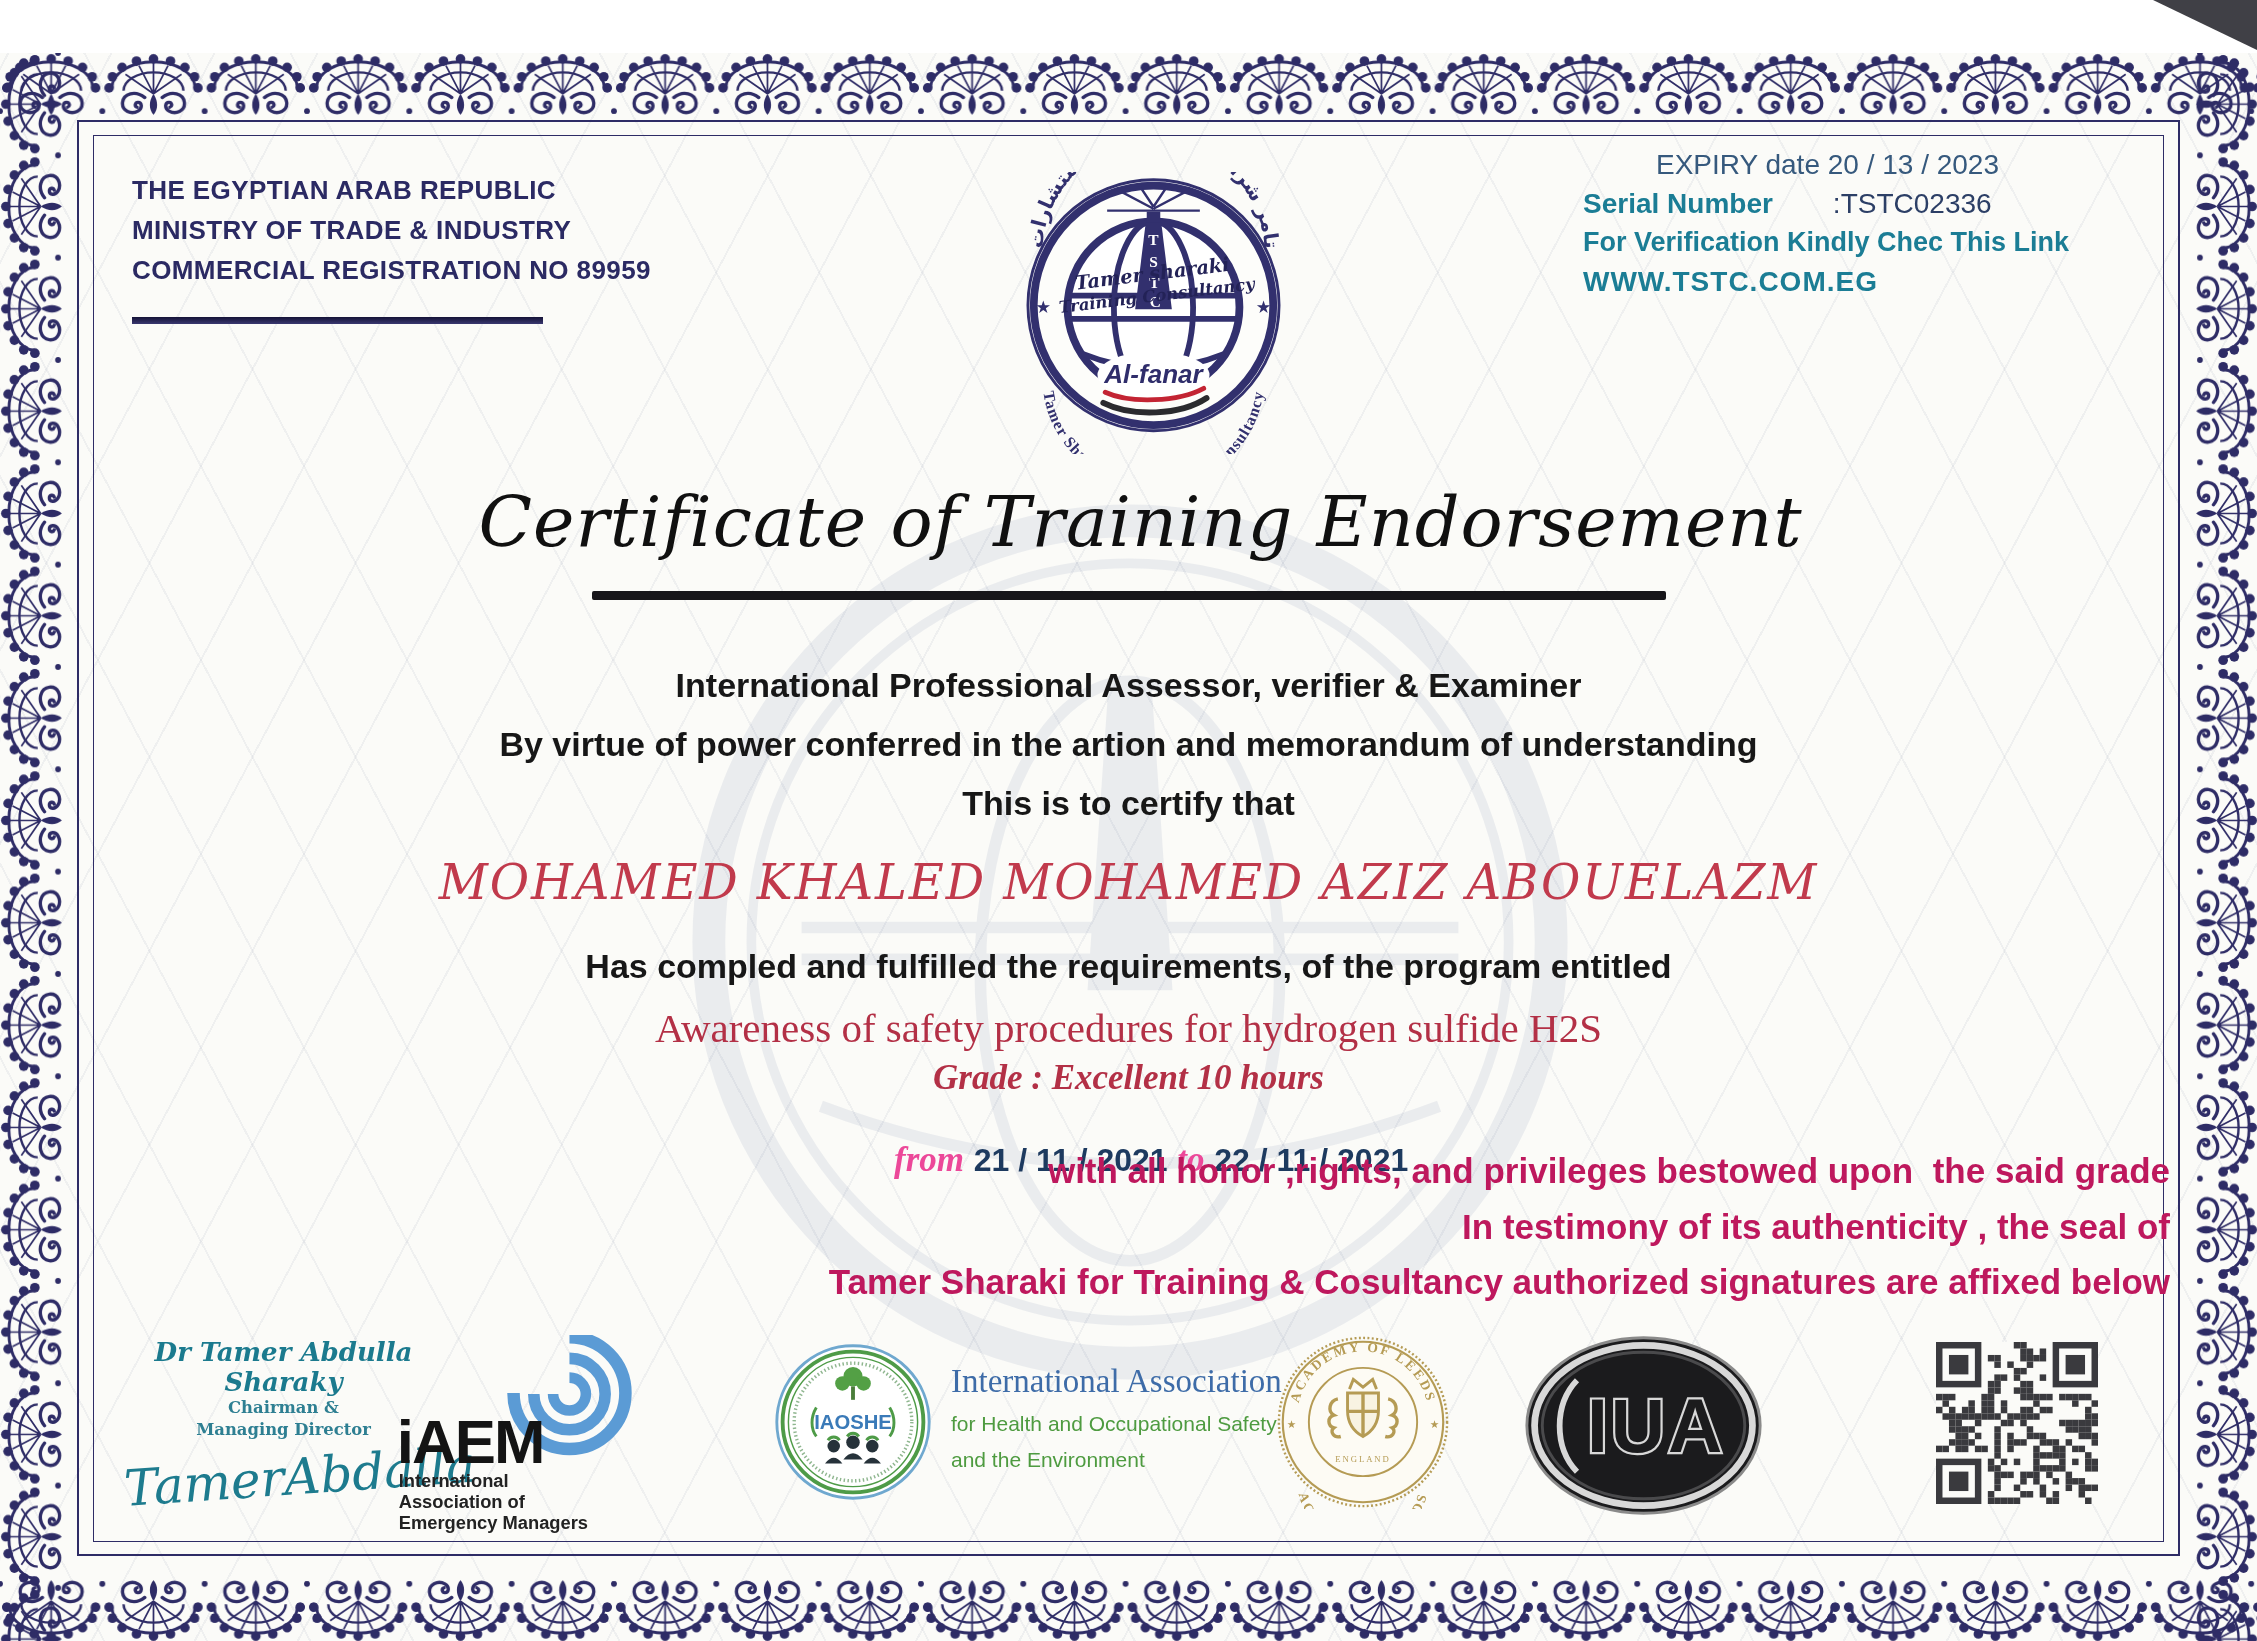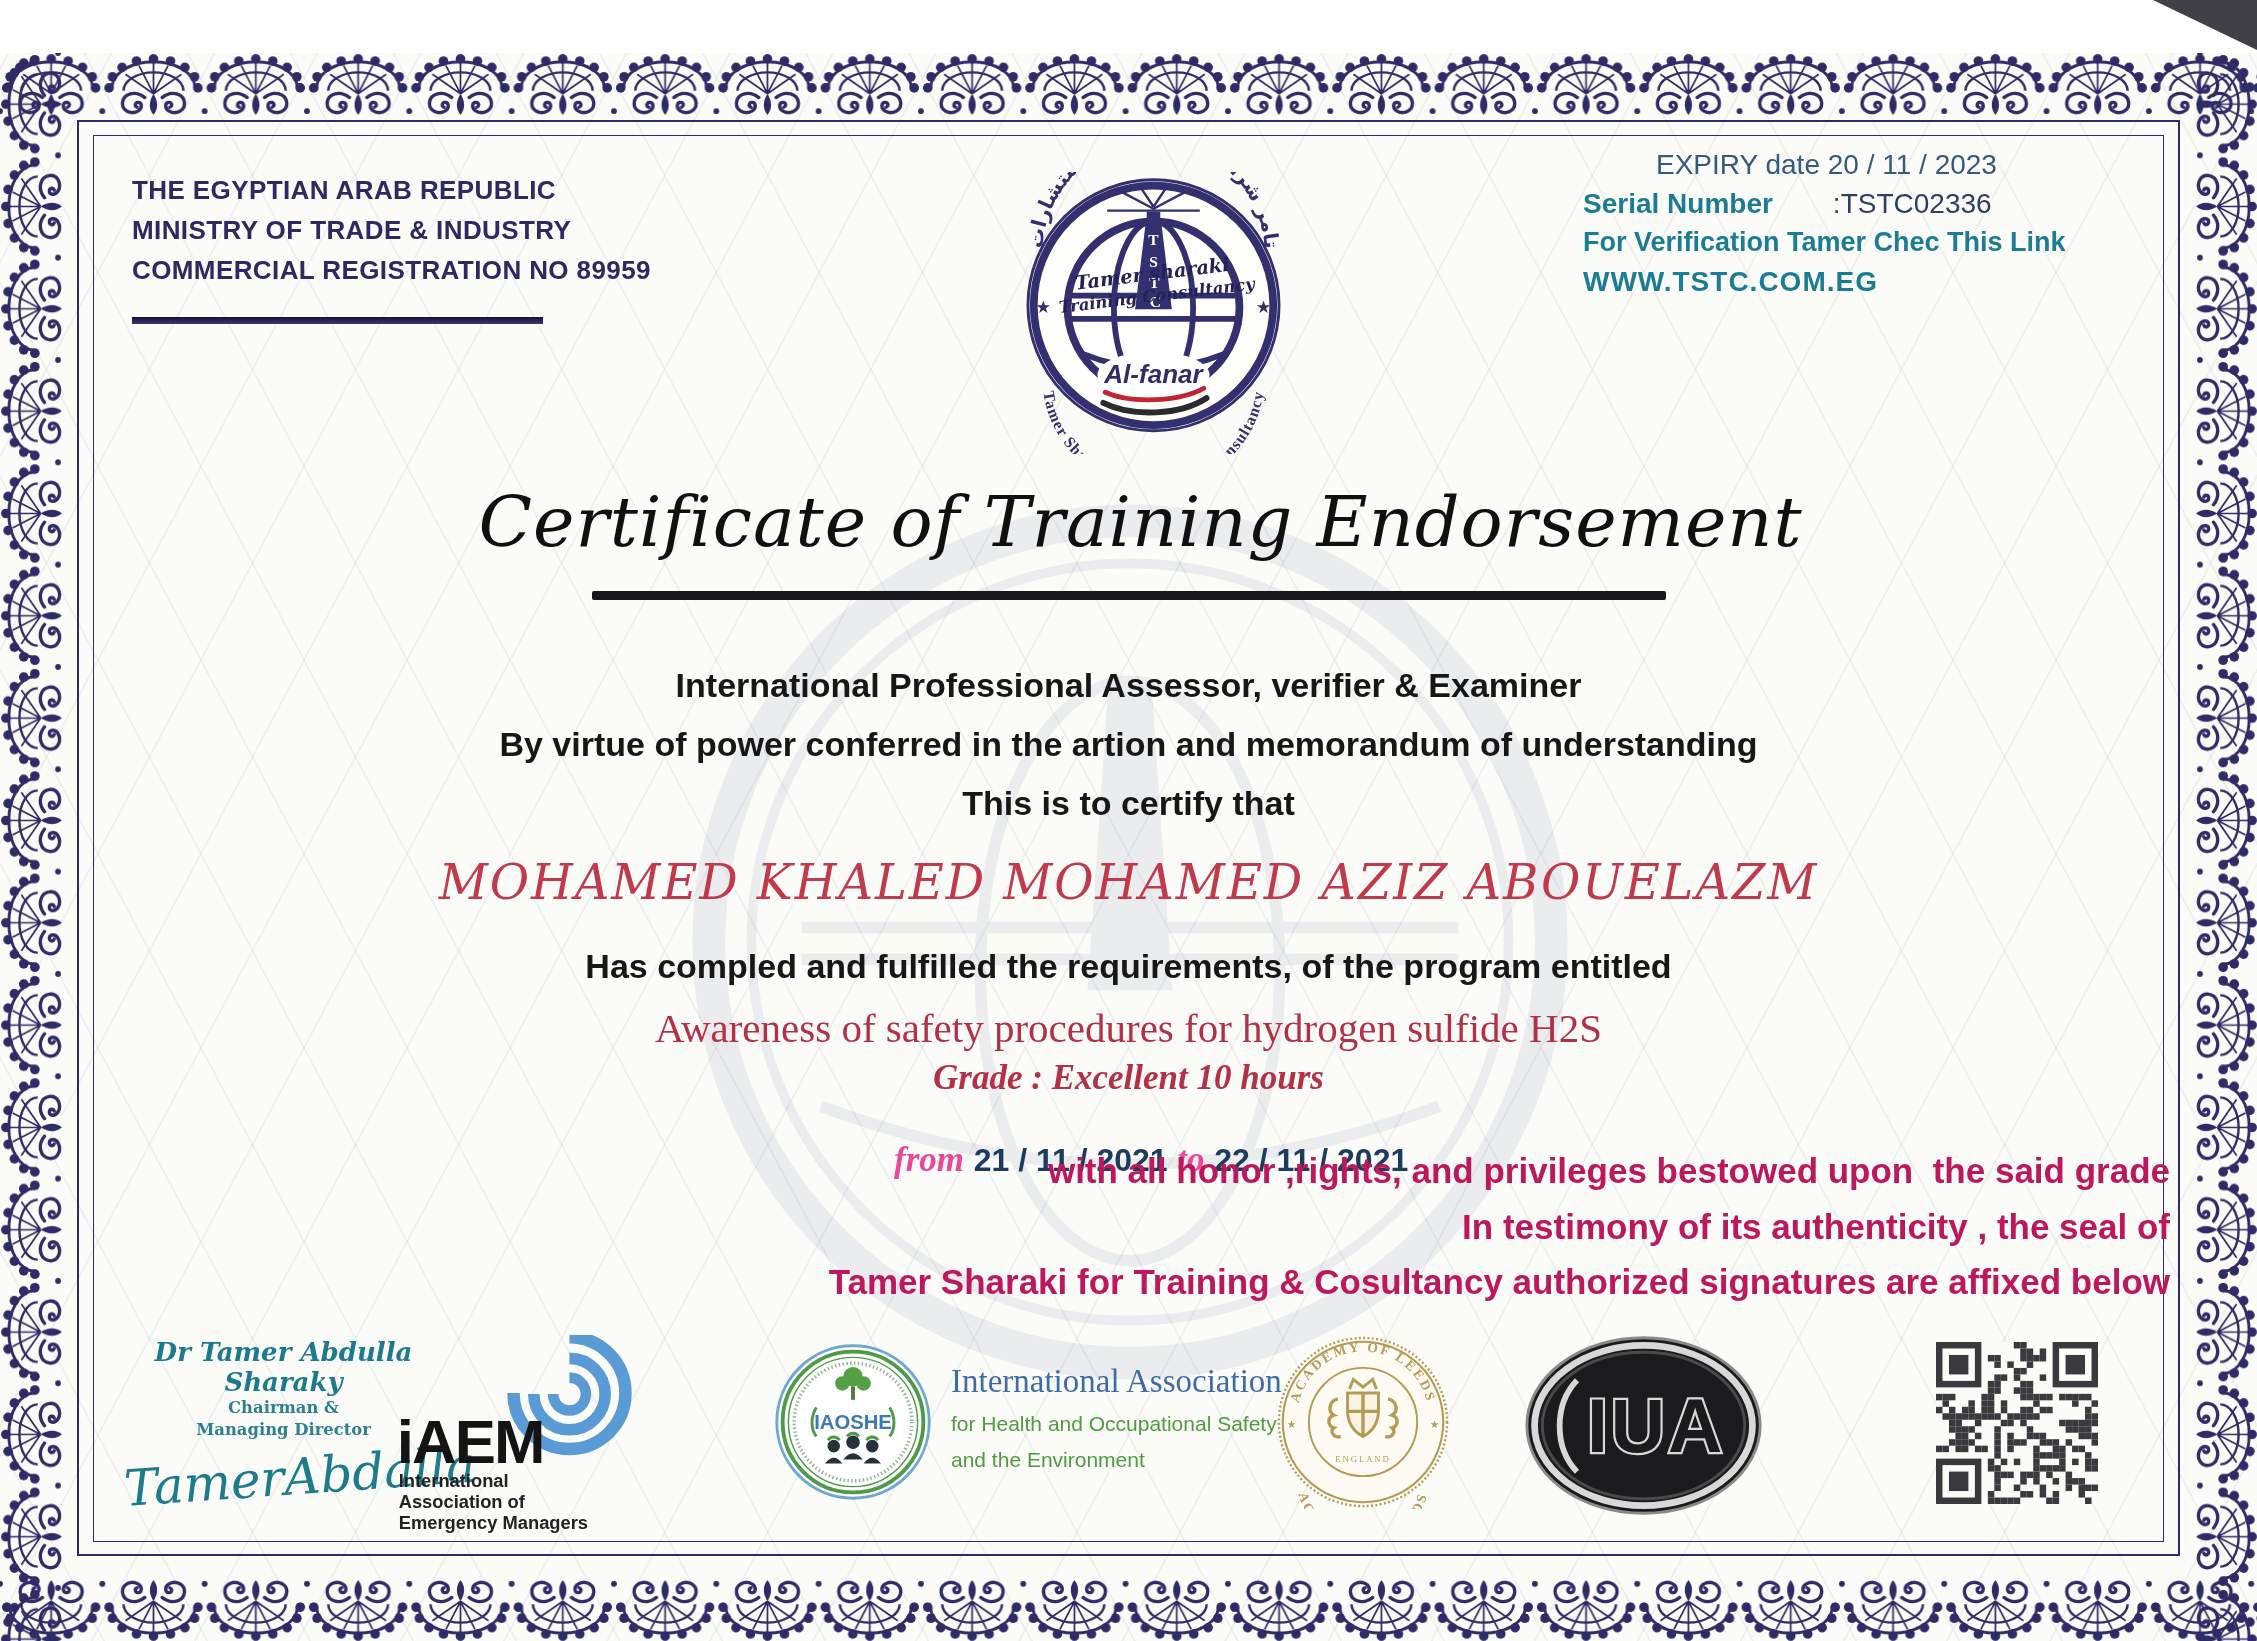--- a/index.html
+++ b/index.html
@@ -134,26 +134,26 @@
   <div class="wedge"></div>
 
   <div class="hdr-left">
     <div>THE EGYPTIAN ARAB REPUBLIC</div>
     <div>MINISTRY OF TRADE &amp; INDUSTRY</div>
     <div>COMMERCIAL REGISTRATION NO 89959</div>
   </div>
   <div class="hdr-underline"></div>
 
   <div class="hdr-right">
-    <div class="expiry">EXPIRY date 20 / 11 / 2023</div>
+    <div class="expiry">EXPIRY date 20 / 13 / 2023</div>
     <div class="serial-row">
       <span class="serial-label">Serial Number</span>
       <span class="serial-value">:TSTC02336</span>
     </div>
-    <div class="verify">For Verification Tamer Chec This Link</div>
+    <div class="verify">For Verification Kindly Chec This Link</div>
     <div class="website">WWW.TSTC.COM.EG</div>
   </div>
 
   <svg class="seal-svg" width="263" height="282" viewBox="0 0 272 292">
     <defs>
       <path id="arcTop" d="M24,110 A115,115 0 1 1 248,110" fill="none"></path>
       <path id="arcBot" d="M27,176 A115,115 0 1 0 245,176" fill="none"></path>
     </defs>
     <circle cx="136" cy="138" r="130" fill="#fdfdfa" stroke="#32306e" stroke-width="3"></circle>
     <circle cx="136" cy="138" r="124" fill="none" stroke="#32306e" stroke-width="8"></circle>

